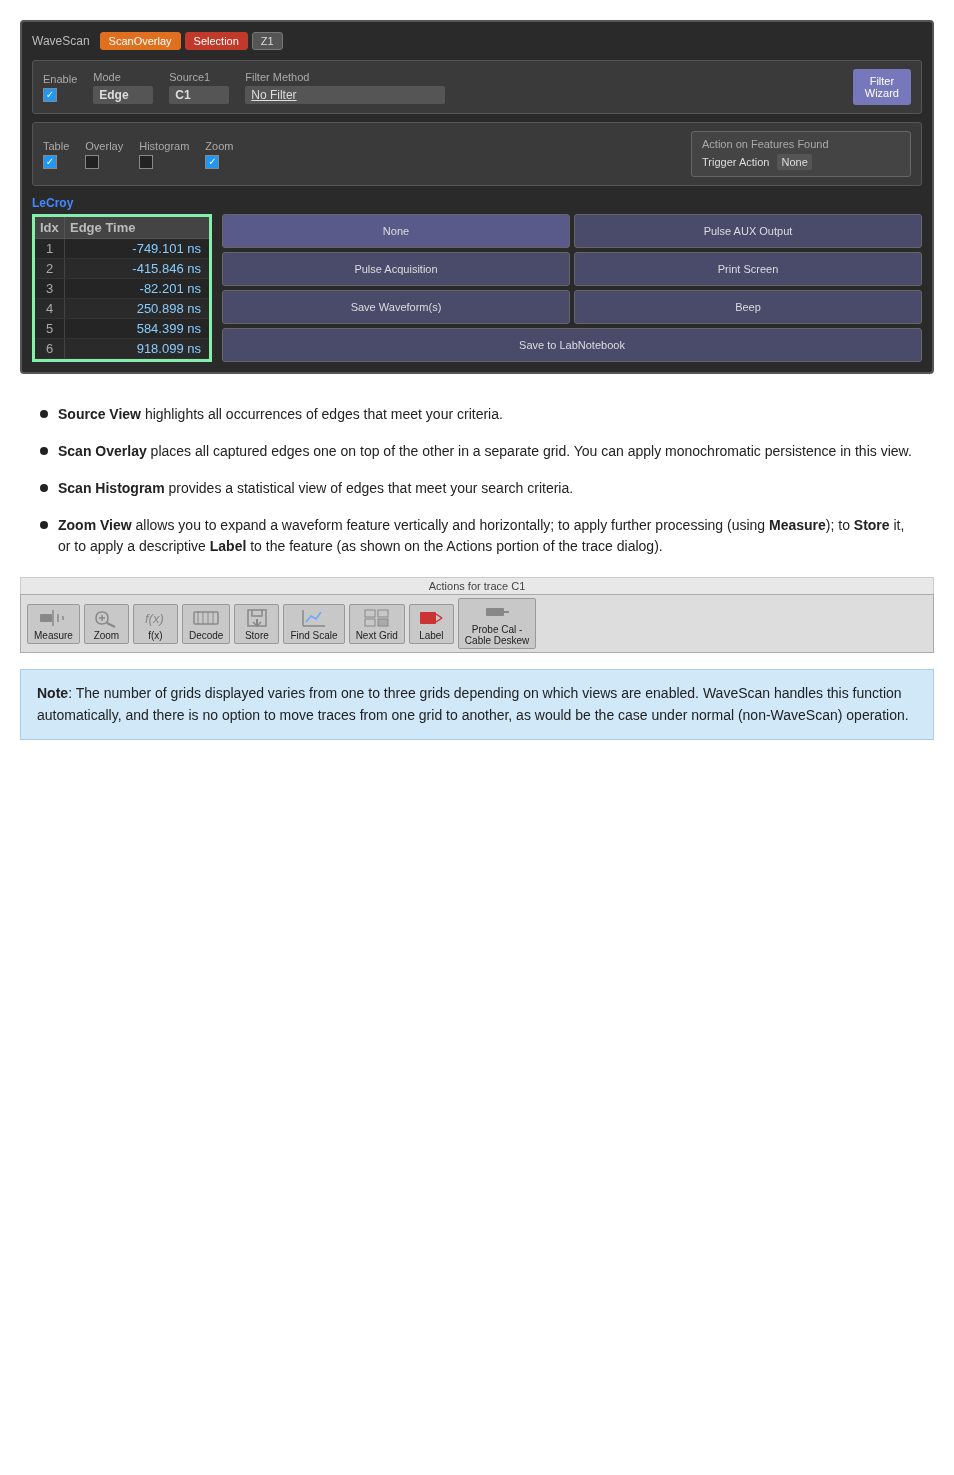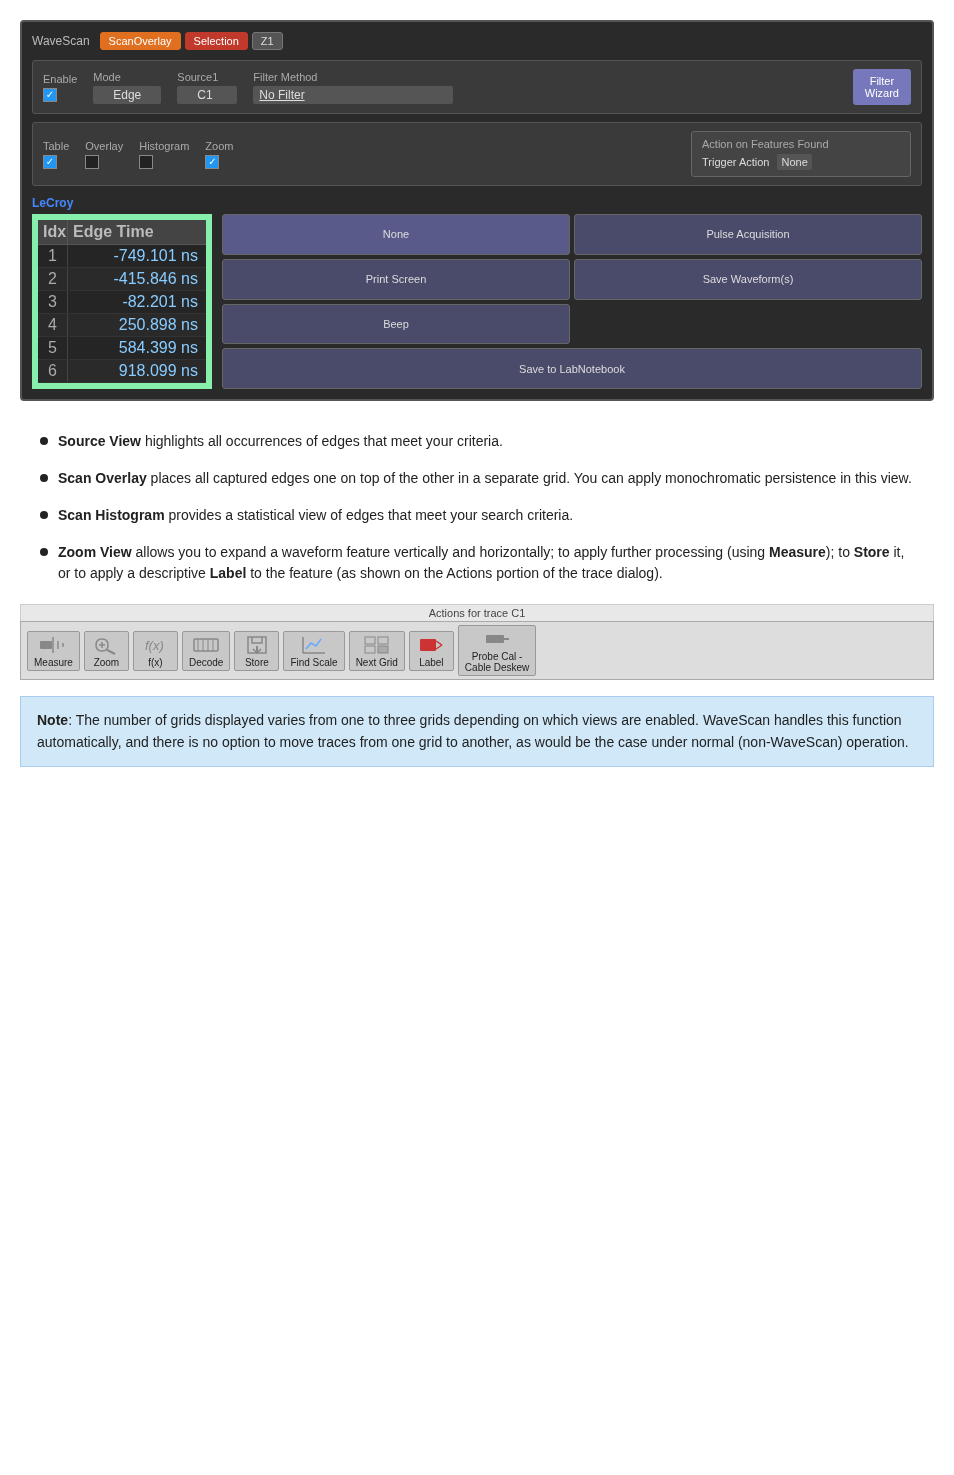--- a/index.html
+++ b/index.html
@@ -83,23 +83,24 @@
 
     .field-label {
       font-size: 11px;
       color: #aaa;
     }
 
     .field-value {
       font-size: 12px;
       color: #ddd;
       background: #555;
-      padding: 2px 20px;
+      padding: 2px 6px;
       border-radius: 2px;
       min-width: 60px;
+      font-weight: bold;
     }
 
     .checkbox-row {
       display: flex;
       align-items: center;
       gap: 4px;
     }
 
     .checkbox-box {
       width: 14px;
@@ -206,22 +207,22 @@
     }
 
     
     .content-area {
       display: flex;
       gap: 10px;
     }
 
     .edge-table {
       background: #222;
-      border: 6px solid #86efac;
-      font-size: 16px;
+      border: 3px solid #86efac;
+      font-size: 13px;
       min-width: 180px;
     }
 
     .edge-table-header {
       display: flex;
       background: #444;
       border-bottom: 1px solid #555;
     }
 
     .edge-col-idx {
@@ -482,20 +483,21 @@
         <div class="edge-cell-time">584.399 ns</div>
       </div>
       <div class="edge-row">
         <div class="edge-cell-idx">6</div>
         <div class="edge-cell-time">918.099 ns</div>
       </div>
     </div>
 
     <div class="action-buttons">
       <button class="action-btn highlighted">None</button>
+      <button class="action-btn">Pulse AUX Output</button>
       <button class="action-btn">Pulse Acquisition</button>
       <button class="action-btn">Print Screen</button>
       <button class="action-btn">Save Waveform(s)</button>
       <button class="action-btn">Beep</button>
       <button class="action-btn wide">Save to LabNotebook</button>
     </div>
   </div>
 </div>
 
 <div class="bullet-section">

